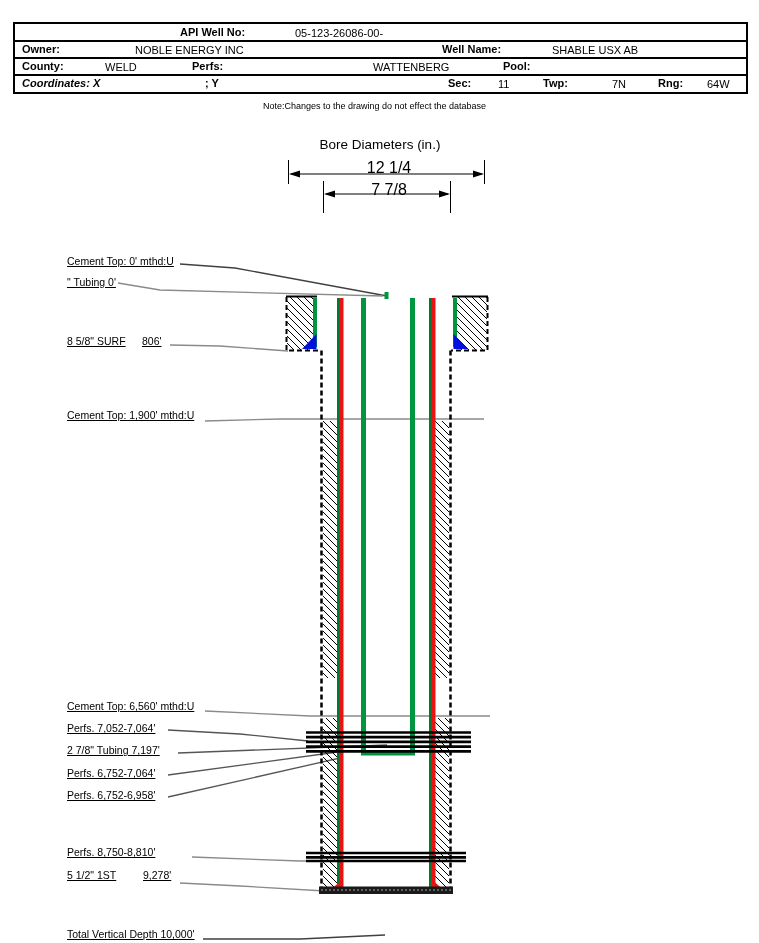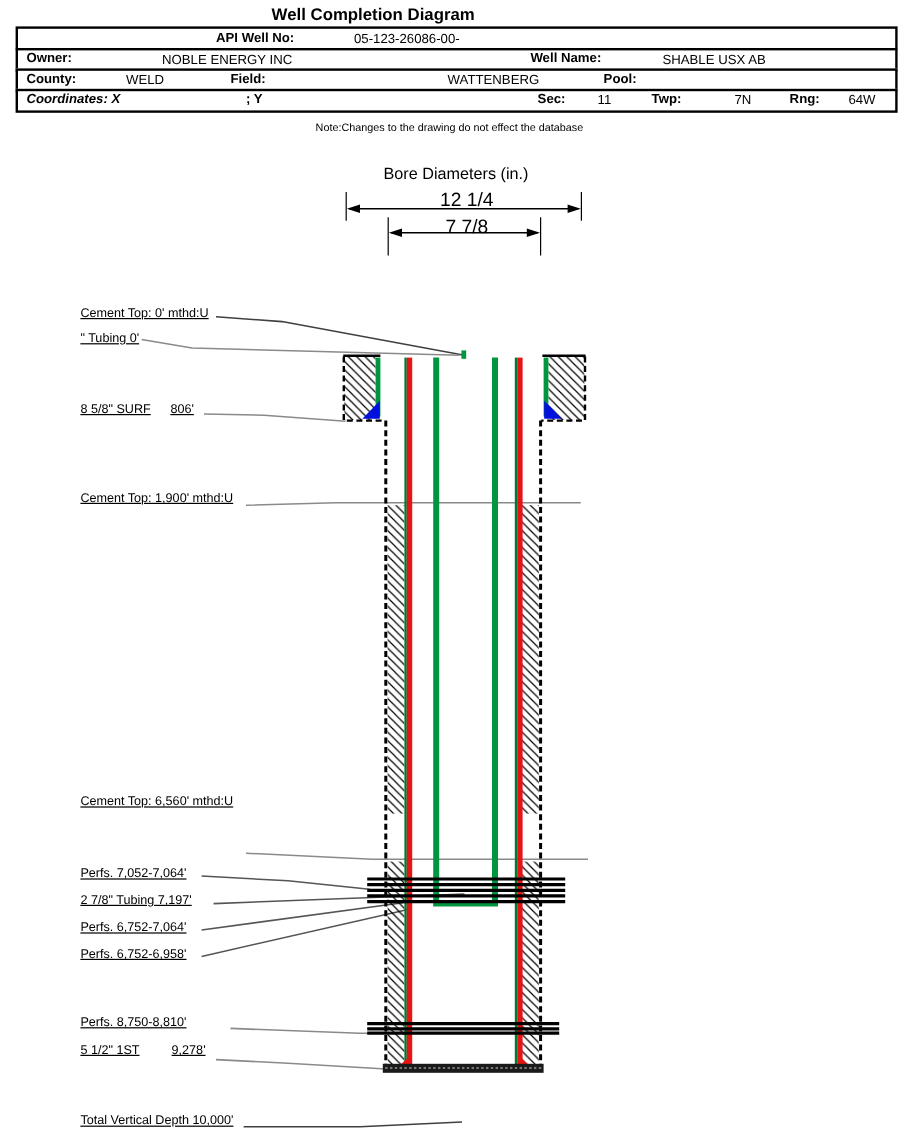--- a/index.html
+++ b/index.html
@@ -14,38 +14,37 @@
   .bore-title{font-size:13.5px;text-align:center;}
   .dim{font-size:16px;text-align:center;width:60px;}
   .ann{font-size:10.5px;line-height:11px;text-decoration:underline;}
   svg{position:absolute;left:0;top:0;}
 </style>
 </head>
 <body>
 
 <div id="page">
 
-  <div class="abs title" style="left:211px;top:4px;width:200px;">Well Completion Diagram</div>
 
   <div class="row" style="top:22px;"></div>
   <div class="row" style="top:40px;"></div>
   <div class="row" style="top:57px;"></div>
   <div class="row" style="top:74px;"></div>
 
   <span class="abs lbl" style="left:180px;top:25px;">API Well No:</span>
   <span class="abs val" style="left:295px;top:26px;">05-123-26086-00-</span>
 
   <span class="abs lbl" style="left:22px;top:42px;">Owner:</span>
   <span class="abs val" style="left:135px;top:43px;">NOBLE ENERGY INC</span>
   <span class="abs lbl" style="left:442px;top:42px;">Well Name:</span>
   <span class="abs val" style="left:552px;top:43px;">SHABLE USX AB</span>
 
   <span class="abs lbl" style="left:22px;top:59px;">County:</span>
   <span class="abs val" style="left:105px;top:60px;">WELD</span>
-  <span class="abs lbl" style="left:192px;top:59px;">Field:</span>
+  <span class="abs lbl" style="left:192px;top:59px;">Perfs:</span>
   <span class="abs val" style="left:373px;top:60px;">WATTENBERG</span>
   <span class="abs lbl" style="left:503px;top:59px;">Pool:</span>
   <span class="abs val" style="left:560px;top:60px;"></span>
 
   <span class="abs lbl" style="left:22px;top:76px;font-style:italic;">Coordinates: X</span>
   <span class="abs lbl" style="left:205px;top:76px;">; Y</span>
   <span class="abs lbl" style="left:448px;top:76px;">Sec:</span>
   <span class="abs val" style="left:498px;top:77px;">11</span>
   <span class="abs lbl" style="left:543px;top:76px;">Twp:</span>
   <span class="abs val" style="left:612px;top:77px;">7N</span>
@@ -164,21 +163,21 @@
       <rect x="319" y="886.5" width="134" height="7.5" fill="#1a1a1a"></rect>
       <line x1="321" y1="890" x2="451" y2="890" stroke="#777" stroke-width="1.5" stroke-dasharray="2,2"></line>
     </g>
   </svg>
 
   <div class="abs ann" style="left:67px;top:256px;">Cement Top: 0' mthd:U</div>
   <div class="abs ann" style="left:67px;top:277px;">" Tubing 0'</div>
   <div class="abs ann" style="left:67px;top:336px;">8 5/8" SURF</div>
   <div class="abs ann" style="left:142px;top:336px;">806'</div>
   <div class="abs ann" style="left:67px;top:410px;">Cement Top: 1,900' mthd:U</div>
-  <div class="abs ann" style="left:67px;top:663px;">Cement Top: 6,560' mthd:U</div>
+  <div class="abs ann" style="left:67px;top:701px;">Cement Top: 6,560' mthd:U</div>
   <div class="abs ann" style="left:67px;top:723px;">Perfs. 7,052-7,064'</div>
   <div class="abs ann" style="left:67px;top:745px;">2 7/8" Tubing 7,197'</div>
   <div class="abs ann" style="left:67px;top:768px;">Perfs. 6,752-7,064'</div>
   <div class="abs ann" style="left:67px;top:790px;">Perfs. 6,752-6,958'</div>
   <div class="abs ann" style="left:67px;top:847px;">Perfs. 8,750-8,810'</div>
   <div class="abs ann" style="left:67px;top:870px;">5 1/2" 1ST</div>
   <div class="abs ann" style="left:143px;top:870px;">9,278'</div>
   <div class="abs ann" style="left:67px;top:929px;">Total Vertical Depth 10,000'</div>
 
 </div>

